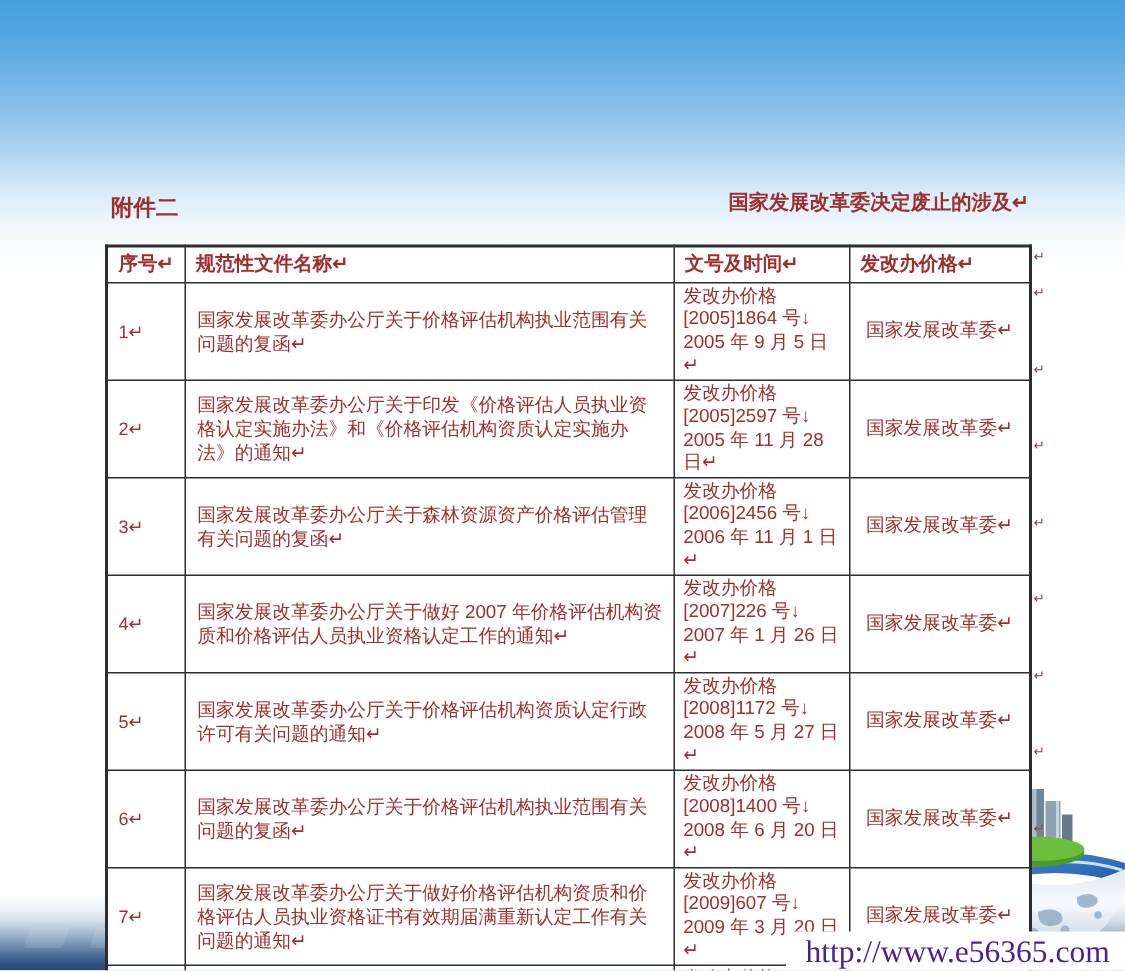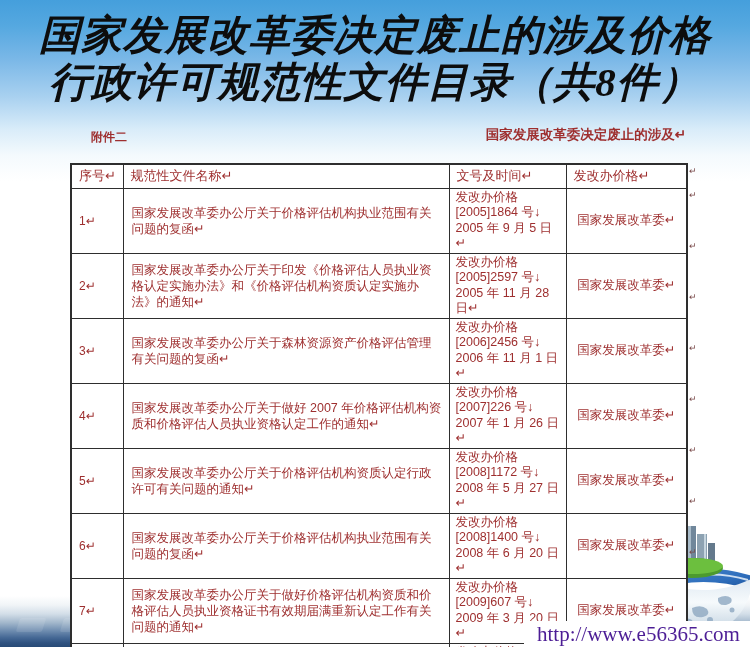--- a/index.html
+++ b/index.html
@@ -16,41 +16,41 @@
     position:absolute; top:12px; left:0; width:750px; text-align:center;
     font-family:"Liberation Serif", serif;
     font-weight:bold; font-style:italic;
     font-size:41px; line-height:47px; color:#0d0d0d; letter-spacing:1px;
     z-index:2;
   }
 
   
   .attachment {
     position:absolute; left:74px; top:129px;
-    font-size:12px; font-weight:bold; color:#9e2f2f; z-index:2;margin-left:17px;
+    font-size:15px; font-weight:bold; color:#9e2f2f; z-index:2;
   }
   .table-title {
     position:absolute; left:70px; top:126px; width:616px; text-align:right;
     font-size:13.5px; font-weight:bold; color:#9e2f2f; line-height:17px; z-index:2;
   }
 
   table.doc-table {
     position:absolute; left:70px; top:163px; width:616px;
     border-collapse:collapse; background:#ffffff;
     table-layout:fixed; z-index:2;
   }
   .doc-table th, .doc-table td {
     border:1px solid #2e2e2e; color:#9e2f2f;
     vertical-align:middle; box-sizing:border-box;
   }
   table.doc-table { border:2px solid #2e2e2e; }
   .doc-table tr.hdr { height:24px; }
   .doc-table tr.row { height:51px; }
   .doc-table th {
-    font-size:13px; font-weight:normal; text-align:left; padding:2px 4px 2px 7px;margin-top:40px;
+    font-size:13px; font-weight:bold; text-align:left; padding:2px 4px 2px 7px;margin-top:40px;
   }
   td.c-no   { font-size:12px; padding-left:7px; }
   td.c-name { font-size:12.5px; line-height:16px; padding:1px 6px 1px 8px; }
   td.c-doc  { font-size:12.5px; line-height:15.5px; padding:1px 4px 1px 6px; white-space:pre-line; }
   td.c-dept { font-size:12.5px; text-align:center; padding:14px 2px; }
 
   .row-marks { position:absolute; left:689px; top:0; z-index:3; }
   .row-marks span {
     position:absolute; font-size:9px; color:#7a4a4a; line-height:9px;
   }
@@ -76,24 +76,20 @@
     position:absolute; left:524px; top:621px; width:226px; height:26px;
     background:#ffffff; z-index:5; box-sizing:border-box; padding:1px 0 0 13px;
     font-family:"Liberation Serif", serif; font-size:21px; color:#4c1d95;
   }
 </style>
 </head>
 <body>
 
 <div class="page">
 
-  <div class="main-title">
-    <div>国家发展改革委决定废止的涉及价格</div>
-    <div>行政许可规范性文件目录（共8件）</div>
-  </div>
 
   <div class="ocean">
     <div class="ocean-marks"><i></i><i></i><i></i><i></i></div>
   </div>
 
   <div class="globe">
     <svg width="110" height="126" viewBox="0 0 110 126" xmlns="http://www.w3.org/2000/svg">
       <defs>
         <linearGradient id="bowlGrad" x1="0" y1="0" x2="0" y2="1">
           <stop offset="0%" stop-color="#dfe9f2"></stop>

